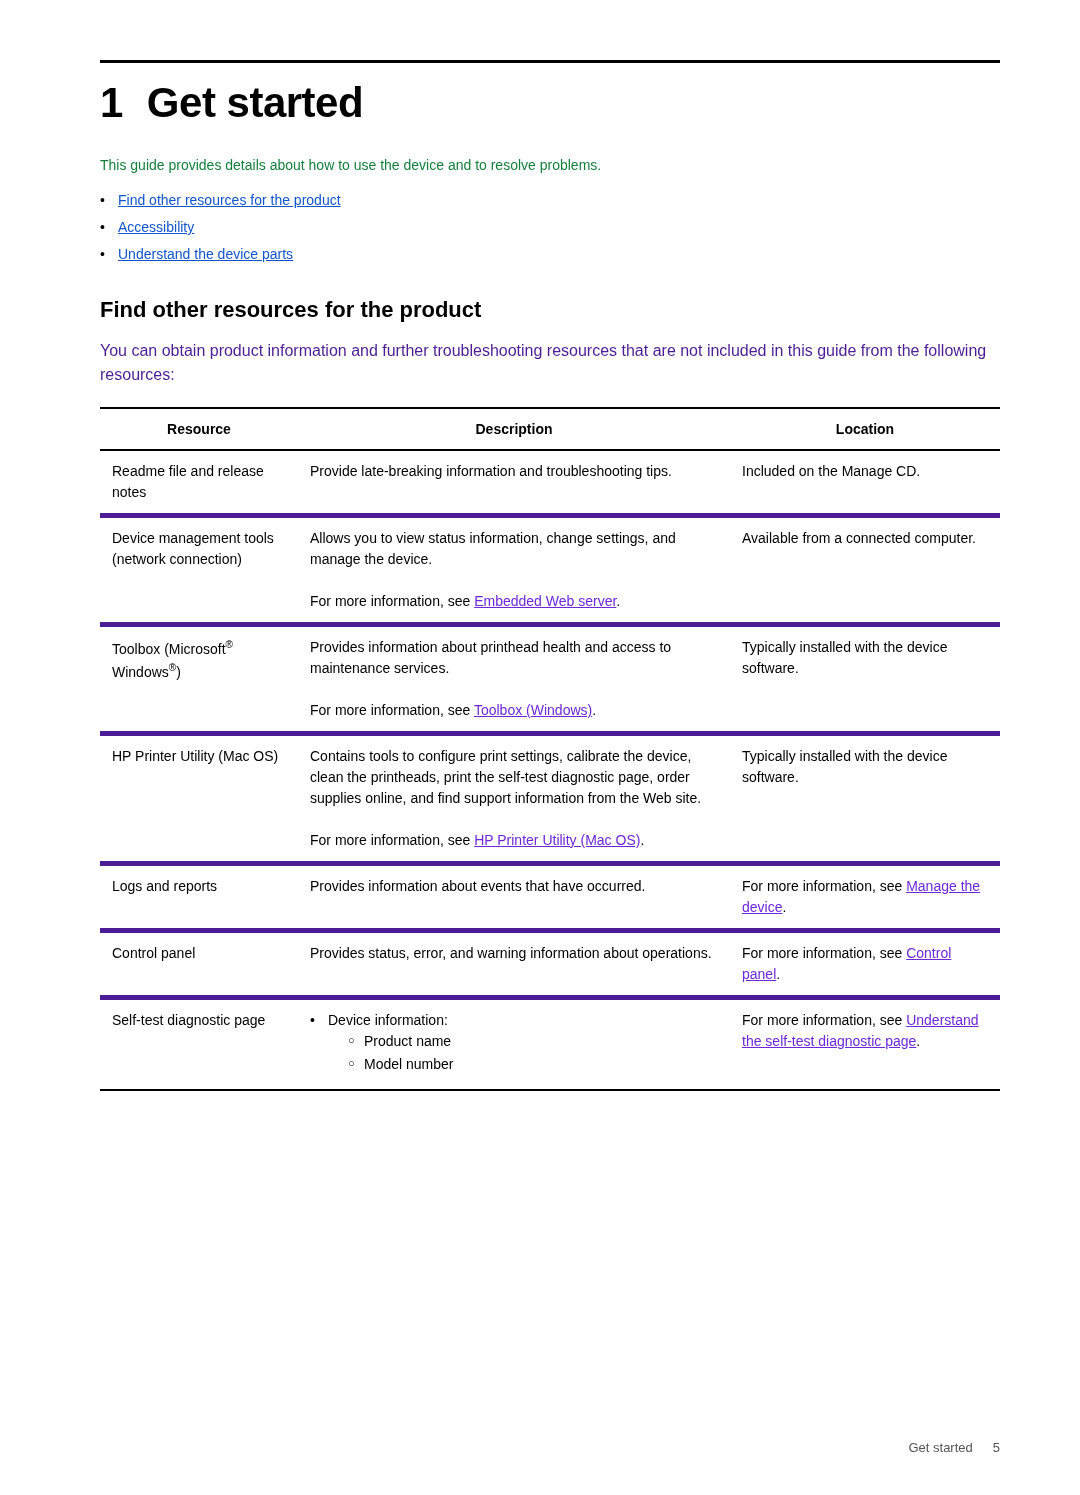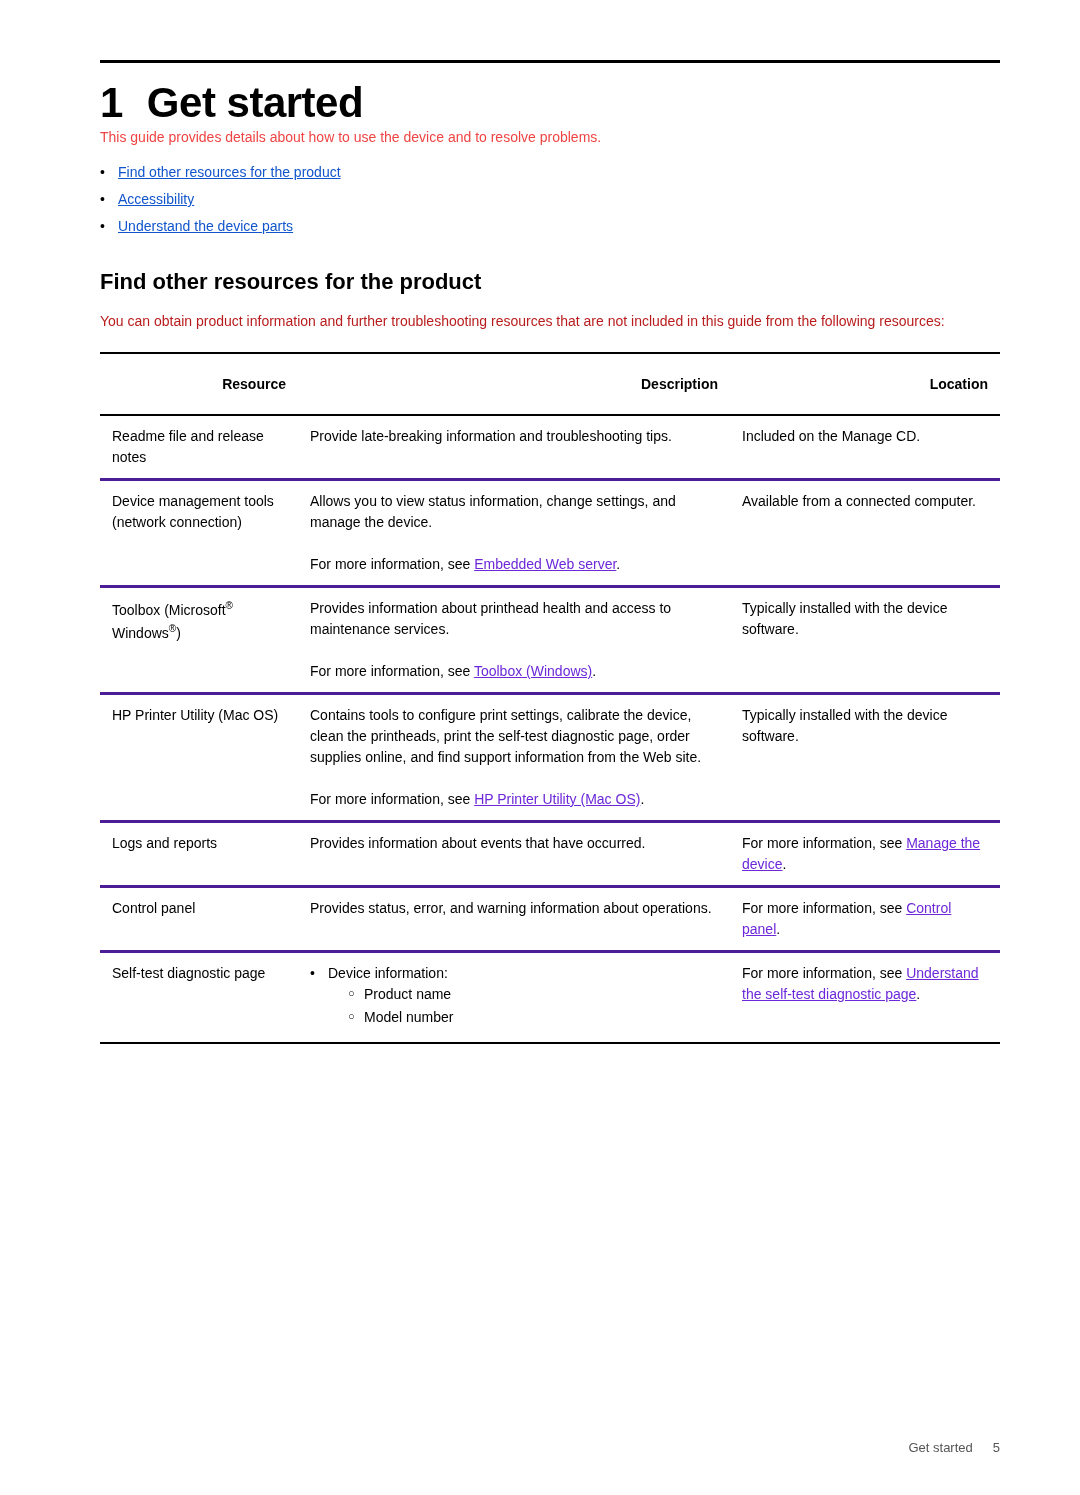--- a/index.html
+++ b/index.html
@@ -22,30 +22,31 @@
       padding: 60px 80px 80px 100px;
       max-width: 1080px;
     }
 
     .chapter-title {
       font-size: 42px;
       font-weight: bold;
       color: #000000;
       border-top: 3px solid #000000;
       padding-top: 16px;
+      margin-bottom: 28px;
       letter-spacing: -0.5px;
     }
 
     .chapter-number {
       margin-right: 24px;
     }
 
     .intro-text {
       font-size: 14px;
-      color: #ef4444;
+      color: #15803d;
       margin-bottom: 14px;
       line-height: 1.5;
     }
 
     .toc-list {
       list-style: none;
       margin-bottom: 32px;
       padding-left: 0;
     }
 
@@ -71,47 +72,47 @@
 
     .section-heading {
       font-size: 22px;
       font-weight: bold;
       color: #000000;
       margin-bottom: 16px;
       margin-top: 8px;
     }
 
     .section-intro {
-      font-size: 14px;
-      color: #b91c1c;
+      font-size: 16px;
+      color: #4c1d95;
       line-height: 1.5;
       margin-bottom: 20px;
     }
 
     .resource-table {
       width: 100%;
       border-collapse: collapse;
       margin-bottom: 40px;
       font-size: 14px;
     }
 
     .resource-table th {
       font-weight: bold;
-      text-align: right;
-      padding: 22px 12px;
+      text-align: center;
+      padding: 12px 12px;
       border-top: 2px solid #000000;
       border-bottom: 2px solid #000000;
       background: #ffffff;
       font-size: 14px;
     }
 
     .resource-table td {
       padding: 10px 12px;
       vertical-align: top;
-      border-bottom: 3px solid #4c1d95;
+      border-bottom: 5px solid #4c1d95;
       line-height: 1.5;
     }
 
     .resource-table tr:last-child td {
       border-bottom: 2px solid #000000;
     }
 
     .resource-table td a {
       color: #6d28d9;
       text-decoration: underline;

